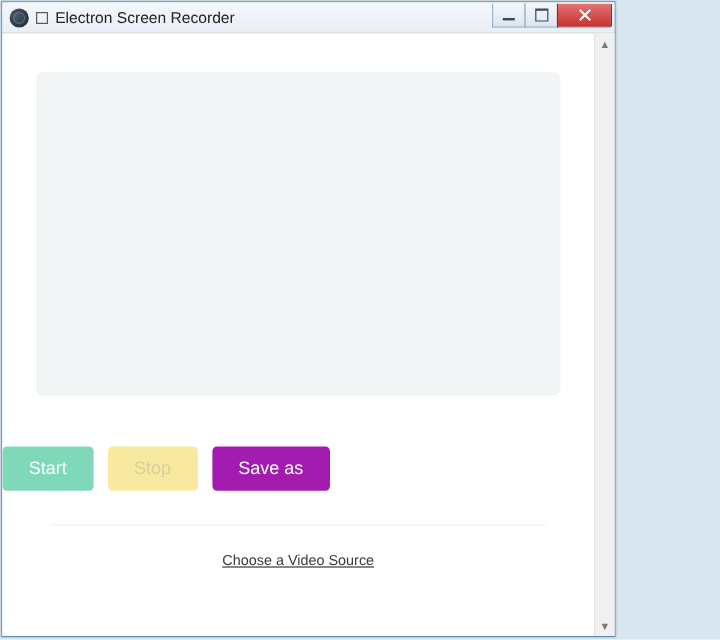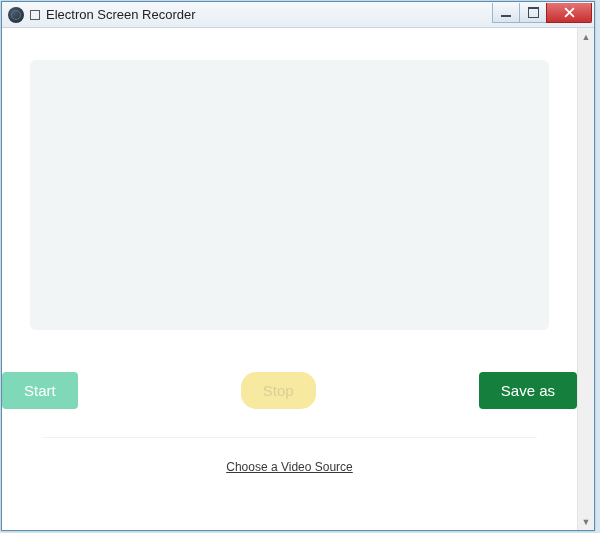--- a/index.html
+++ b/index.html
@@ -4,21 +4,21 @@
   <style>
     * { box-sizing: border-box; margin: 0; padding: 0; }
     body {
       font-family: "Segoe UI", Tahoma, sans-serif;
       background: #d8e6f0;
       width: 600px;
       height: 533px;
       overflow: hidden;
     }
     .window {
-      width: 594px;
+      width: 512px;
       height: 530px;
       margin: 1px;
       background: #fff;
       border: 1px solid #5a8fb5;
       display: flex;
       flex-direction: column;
       box-shadow: 0 0 2px rgba(0,0,0,0.2);
     }
     .titlebar {
       height: 26px;
@@ -100,36 +100,36 @@
       height:17px;display:flex;align-items:center;justify-content:center;color:#7a7a7a;font-size:9px;
     }
     .preview-area{
       margin: 32px 28px 20px 28px;
       height: 270px;
       background: #f1f5f6;
       border-radius: 6px;
     }
     .control-row{
       display:flex;
-      justify-content:space-between;
+      justify-content:flex-start;
       gap:12px;
       margin-top: 22px;
     }
     .btn{
       border:none;
       border-radius:4px;
       padding:10px 22px;
       font-size:15px;
       color:#fff;
       cursor:pointer;
       font-family:inherit;
     }
     .btn.start{ background:#7fd9b9; }
-    .btn.stop{ background:#f8e9a1; color:#d9cf9a;border-radius:15px; }
-    .btn.saveas{ background:#15803d; }
+    .btn.stop{ background:#f8e9a1; color:#d9cf9a; }
+    .btn.saveas{ background:#a21caf; }
     .divider{
       margin: 28px 40px 0 40px;
       height:1px;
       background:#f0f1f2;
     }
     .source-row{
       display:flex;
       justify-content:center;
       margin-top:22px;
     }

